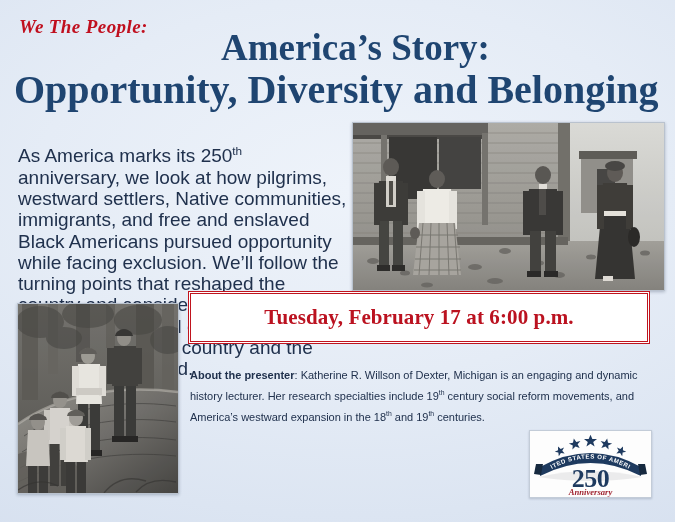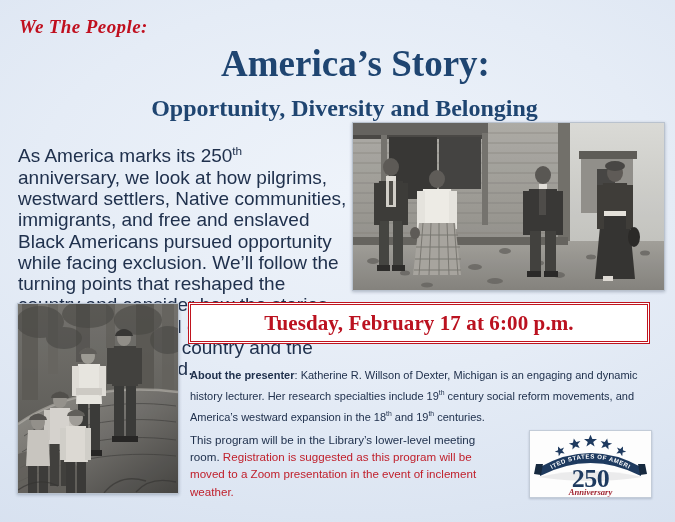--- a/index.html
+++ b/index.html
@@ -41,32 +41,31 @@
     right: 0;
     top: 26px;
     text-align: center;
     padding-left: 36px;
     font-family: "Liberation Serif", serif;
     font-weight: bold;
     font-size: 37px;
     line-height: 44px;
     color: #1f4571;
     white-space: nowrap;
-    margin-top: 16px;
   }
   .title2 {
     position: absolute;
     left: 0;
     right: 0;
-    top: 89px;
-    text-align: center;
+    top: 70px;
+    text-align: left;
     padding-left: 14px;
     font-family: "Liberation Serif", serif;
     font-weight: bold;
-    font-size: 24px;
+    font-size: 40px;
     line-height: 39px;
     color: #1f4571;
     white-space: nowrap;
   }
 
   
   .intro {
     position: absolute;
     left: 18px;
     top: 121px;
@@ -100,23 +99,23 @@
     box-shadow: 0 1px 3px rgba(40,55,80,0.30);
     background: #b9b9b4;
     overflow: hidden;
   }
   .photo-top svg, .photo-bottom svg { display: block; width: 100%; height: 100%; }
 
   
   .date-banner {
     position: absolute;
     left: 188px;
-    top: 302px;
+    top: 291px;
     width: 462px;
-    height: 42px;
+    height: 53px;
     box-sizing: border-box;
     background: #ffffff;
     border: 3px double #c0141e;
     display: flex;
     align-items: center;
     justify-content: center;
   }
   .date-banner span {
     font-family: "Liberation Serif", serif;
     font-weight: bold;
@@ -414,21 +413,20 @@
       <rect x="0" y="0" width="160" height="189" fill="#ffffff" opacity="0.04"></rect>
     </svg>
   </div>
 
   <div class="date-banner">
     <span>Tuesday, February 17 at 6:00 p.m.</span>
   </div>
 
   <p class="presenter"><b>About the presenter</b><span>: Katherine R. Willson of Dexter, Michigan is an engaging and dynamic history lecturer.  Her research specialties include 19</span><sup>th</sup><span> century social reform movements, and America’s westward expansion in the 18</span><sup>th</sup><span> and 19</span><sup>th</sup><span> centuries.</span></p>
 
-  <p class="logistics"><span>This program will be in the Library’s lower-level meeting room. </span><span class="alert">Registration is suggested as this program will be moved to a Zoom presentation in the event of inclement weather.</span></p>
 
   <div class="logo-box">
     <svg viewBox="0 0 121 66">
       <defs>
         <path id="bannerArc" d="M14 40 Q60.5 12 107 40"></path>
         <path id="textArc" d="M20 39 Q60.5 16 101 39"></path>
       </defs>
       <rect x="0" y="0" width="121" height="66" fill="#fdfdfd"></rect>
 
       <path d="M8 46 Q60 34 113 46 Q60 54 8 46 Z" fill="#e9e9ea" opacity="0.9"></path>

